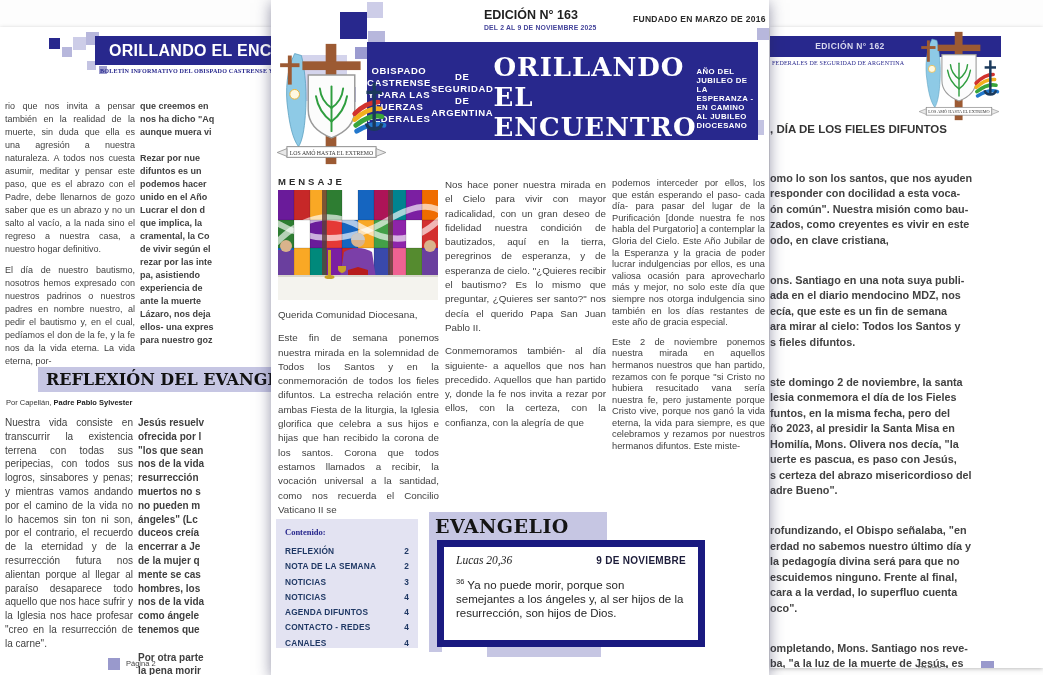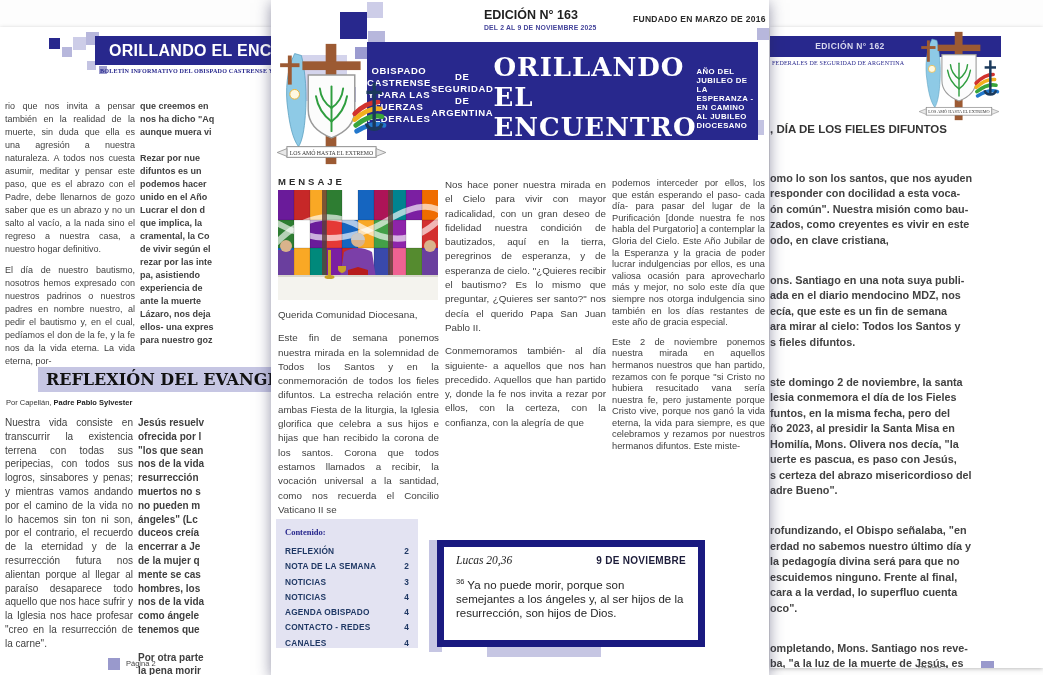--- a/index.html
+++ b/index.html
@@ -363,33 +363,34 @@
         </div>
       <div class="toc-row">
           <span>NOTICIAS</span>
           <span>3</span>
         </div>
       <div class="toc-row">
           <span>NOTICIAS</span>
           <span>4</span>
         </div>
       <div class="toc-row">
-          <span>AGENDA OBISPADO</span>
+          <span>AGENDA DIFUNTOS</span>
           <span>4</span>
         </div>
       <div class="toc-row">
           <span>CONTACTO - REDES</span>
           <span>4</span>
         </div>
       <div class="toc-row">
           <span>CANALES</span>
           <span>4</span>
         </div>
     </div>
 
+    <div class="abs ev-head" style="left:158px;top:512px;width:172px;height:28px;">EVANGELIO</div>
     <div class="abs lav" style="left:158px;top:540px;width:13px;height:112px;"></div>
     <div class="abs lav" style="left:216px;top:644px;width:114px;height:13px;"></div>
     <div class="abs ev-box" style="left:166px;top:540px;width:268px;height:107px;">
       <div class="ev-ref-row">
         <span class="ev-ref">Lucas 20,36</span>
         <span class="ev-date">9 DE NOVIEMBRE</span>
       </div>
       <div class="ev-verse">
         <sup>36</sup><span class="vt">Ya no puede morir, porque son semejantes a los ángeles y, al ser hijos de la resurrección, son hijos de Dios.</span>
       </div>

